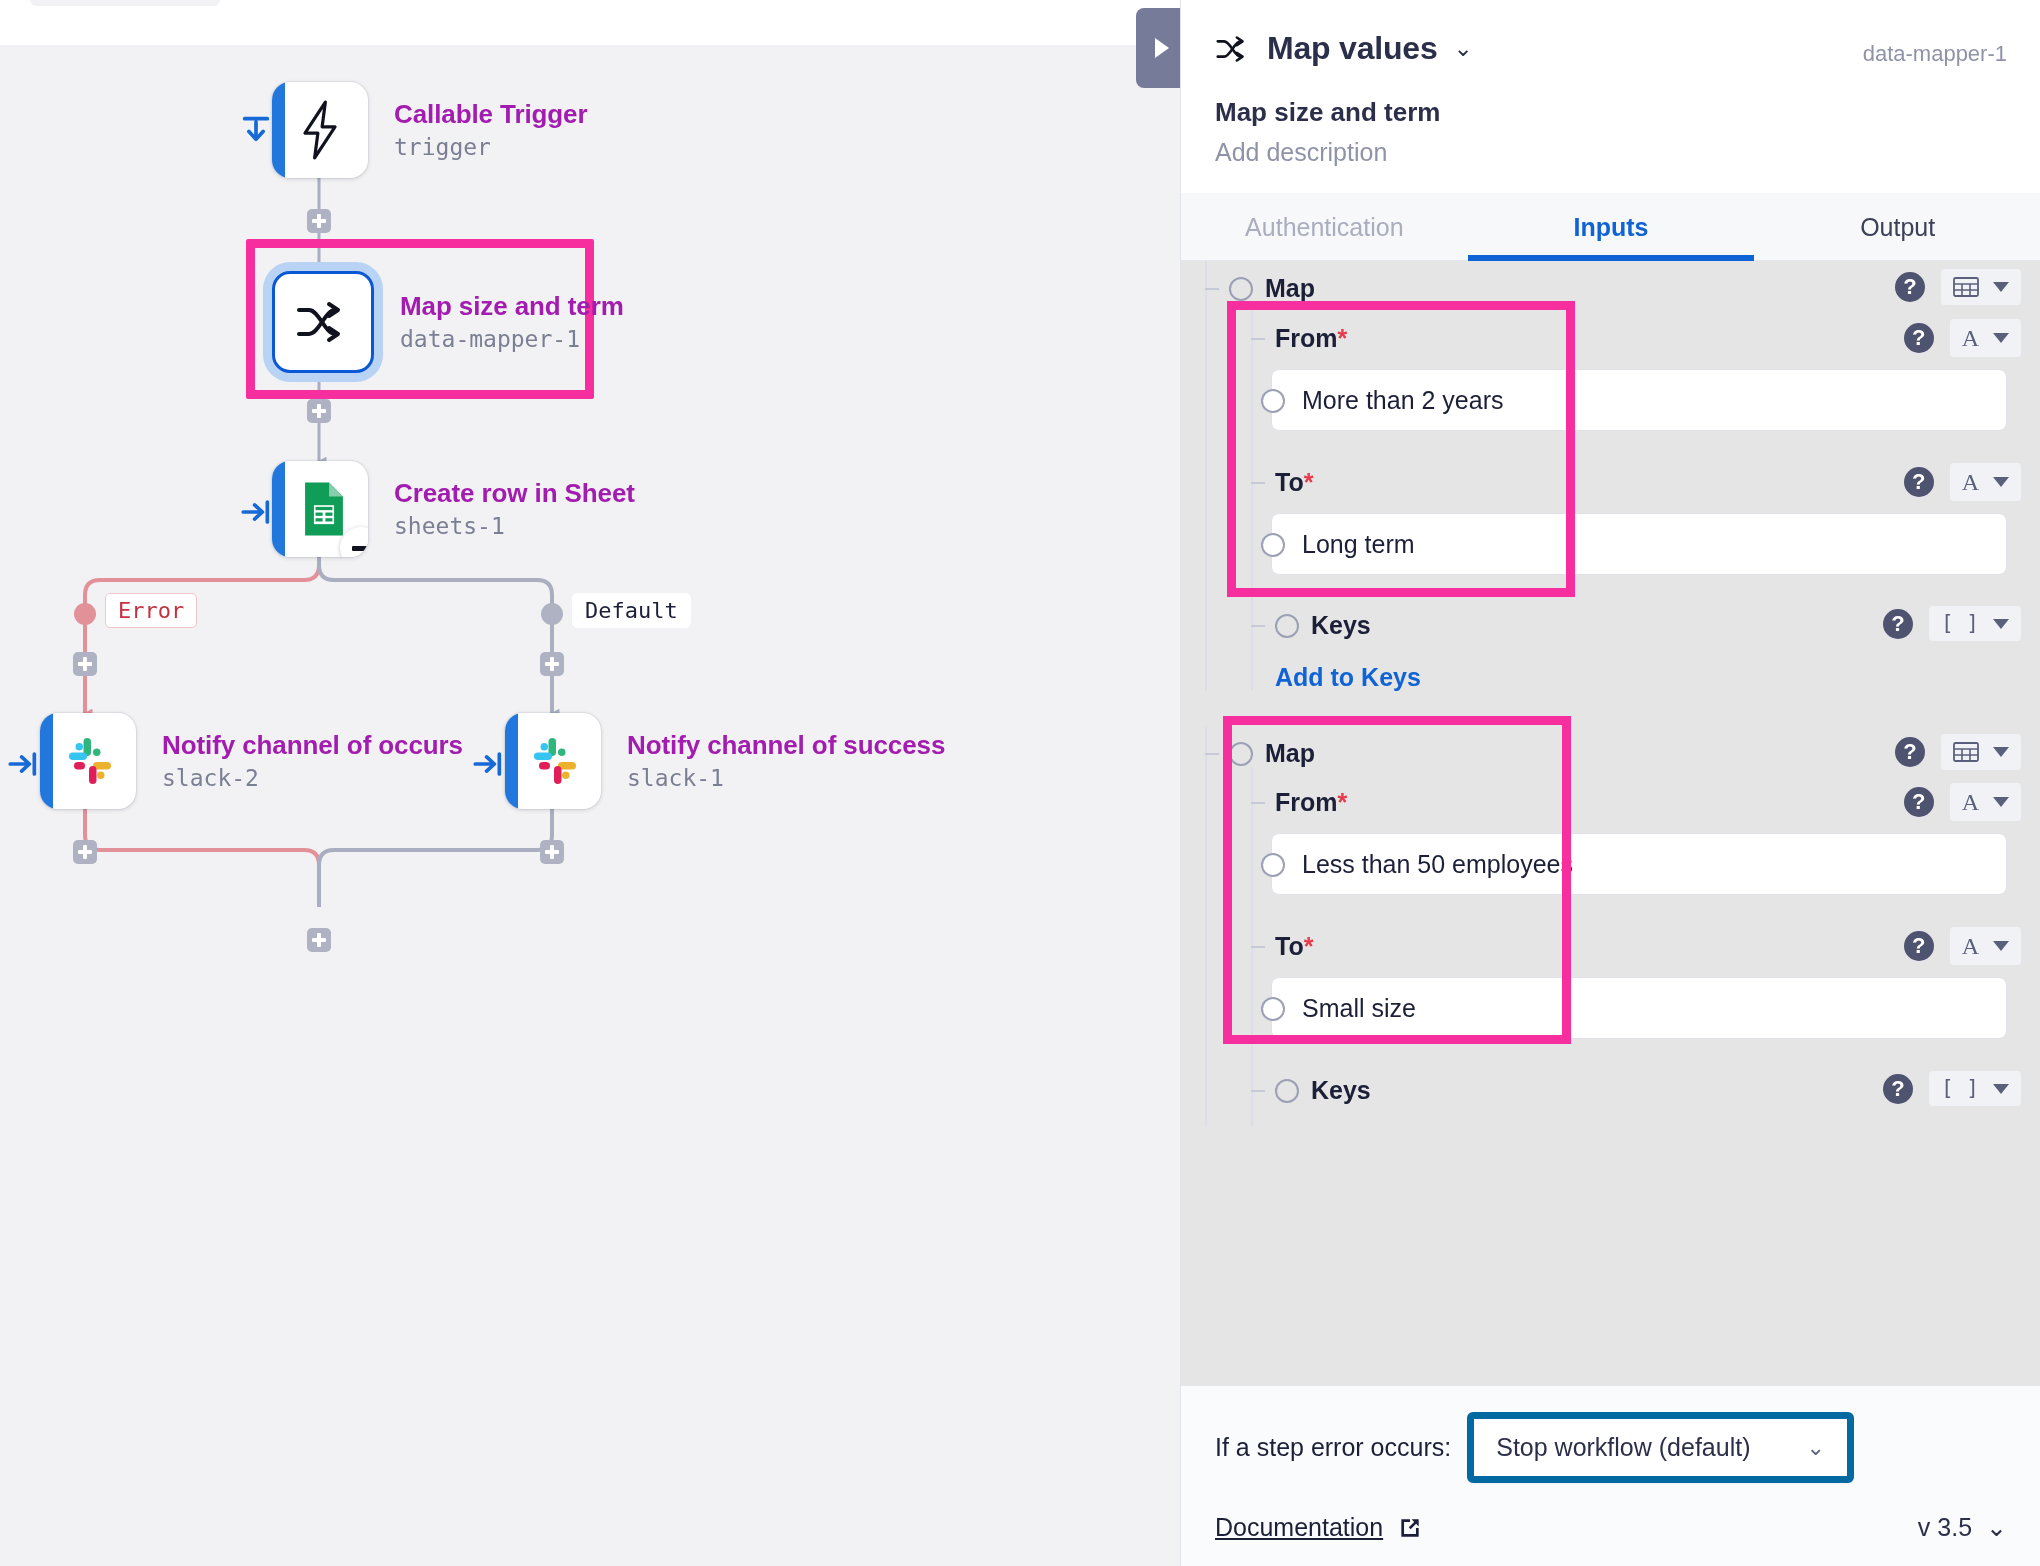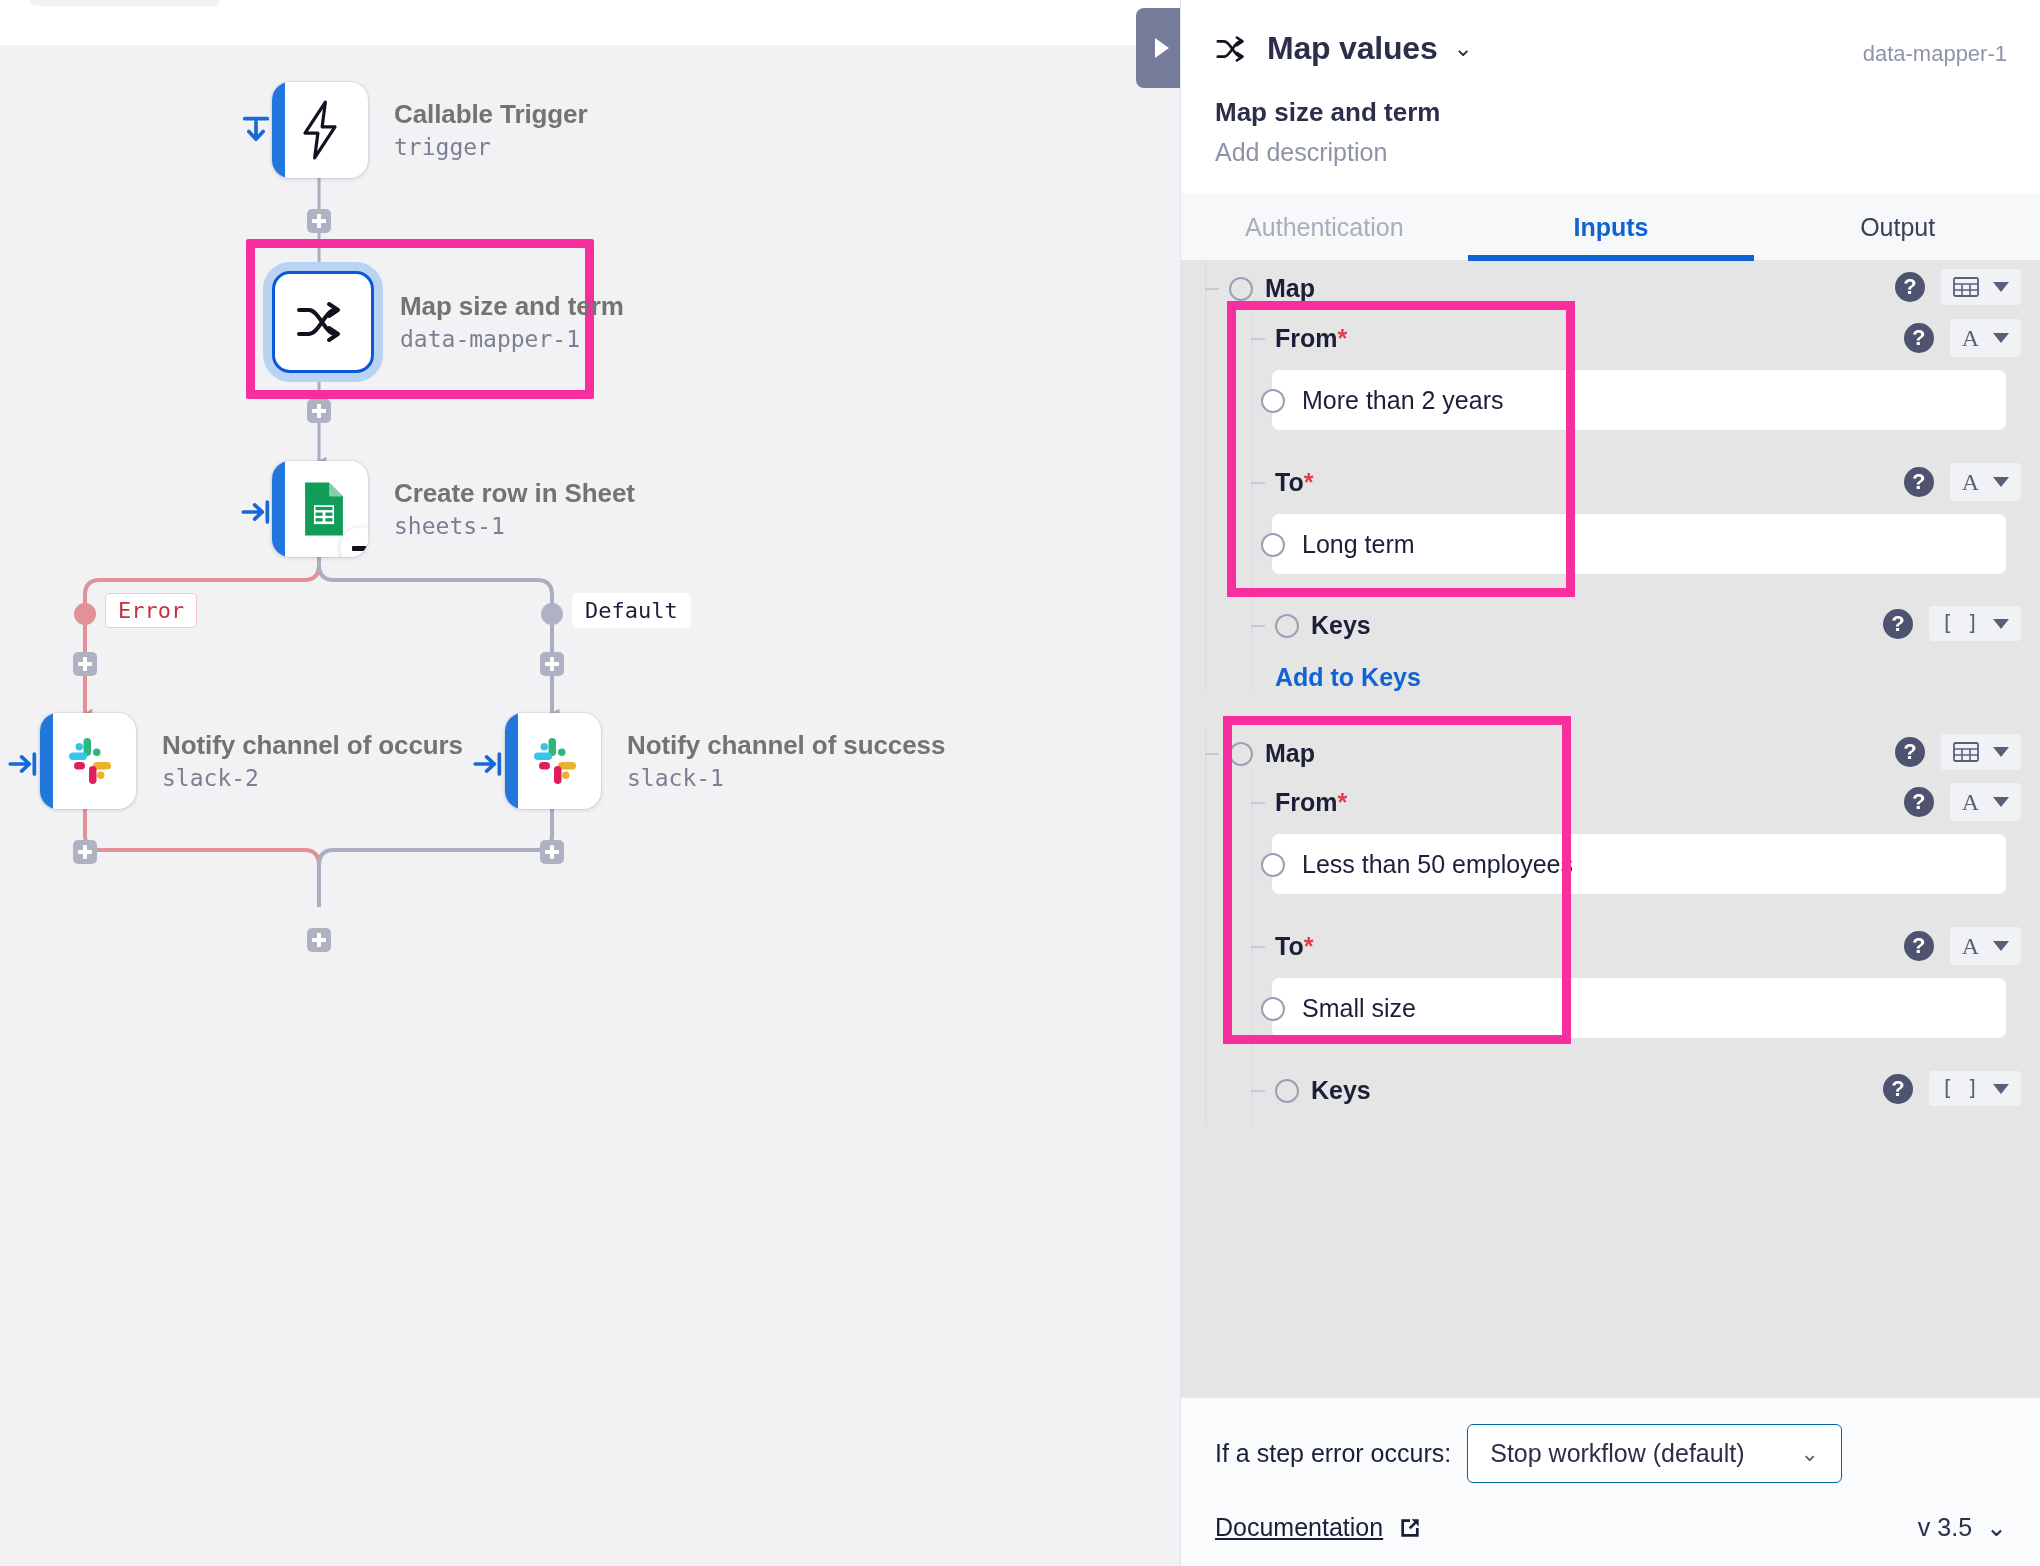--- a/index.html
+++ b/index.html
@@ -20,21 +20,21 @@
   .canvas{position:absolute;left:0;top:45px;width:1180px;height:1521px;background:#f2f2f4;overflow:hidden;}
   .canvas svg.wires{position:absolute;left:0;top:0;width:1180px;height:1521px;}
 
   
   .node{position:absolute;display:flex;align-items:center;}
   .node-box{position:relative;width:96px;height:96px;border-radius:18px;background:#ffffff;
     box-shadow:0 1px 4px rgba(20,25,60,.16),0 0 0 1px rgba(20,25,60,.05);
     overflow:hidden;display:flex;align-items:center;justify-content:center;flex:0 0 auto;}
   .node-box .stripe{position:absolute;left:0;top:0;bottom:0;width:13px;background:#2277dd;}
   .node-labels{margin-left:26px;line-height:1.2;}
-  .node-title{font-size:26px;font-weight:700;color:#737373;letter-spacing:-0.1px;white-space:nowrap;}
+  .node-title{font-size:26px;font-weight:700;color:#a21caf;letter-spacing:-0.1px;white-space:nowrap;}
   .node-sub{font-size:23px;color:#7b7f94;font-family:"DejaVu Sans Mono","Liberation Mono",monospace;margin-top:4px;white-space:nowrap;}
 
   
   .node-selected .node-box{border:3px solid #0a58d6;box-shadow:0 0 0 9px #b9d3f5;background:#fff;}
 
   
   .hl-canvas{position:absolute;border:9px solid #f72e9e;border-radius:2px;pointer-events:none;}
 
   
   .entry-icon{position:absolute;color:#1769d6;}
@@ -105,21 +105,21 @@
 
   .addlink{position:absolute;font-size:25px;font-weight:700;color:#1063d4;cursor:pointer;}
 
   
   .hl-panel{position:absolute;border:9px solid #f72e9e;pointer-events:none;}
 
   
   .footer{border-top:1px solid #e4e6ee;background:#fafbfc;padding:26px 34px 24px 34px;}
   .f-row1{display:flex;align-items:center;gap:16px;}
   .f-label{font-size:25px;color:#1b1f38;}
-  .select{background:#fff;border:1px solid #0369a1;border-radius:6px;padding:14px 22px;display:flex;align-items:center;
+  .select{background:#fff;border:7px solid #0369a1;border-radius:6px;padding:14px 22px;display:flex;align-items:center;
     gap:56px;box-shadow:0 1px 2px rgba(20,25,60,.05);}
   .select .sv{font-size:25px;color:#2b2f49;}
   .select .sc{font-size:22px;color:#5a607c;}
   .f-row2{display:flex;align-items:center;justify-content:space-between;margin-top:30px;}
   .doc{display:flex;align-items:center;gap:14px;}
   .doc .t{font-size:25px;color:#1b1f38;text-decoration:underline;}
   .ver{display:flex;align-items:center;gap:14px;font-size:25px;color:#2b2f49;}
 </style>
 </head>
 <body>

